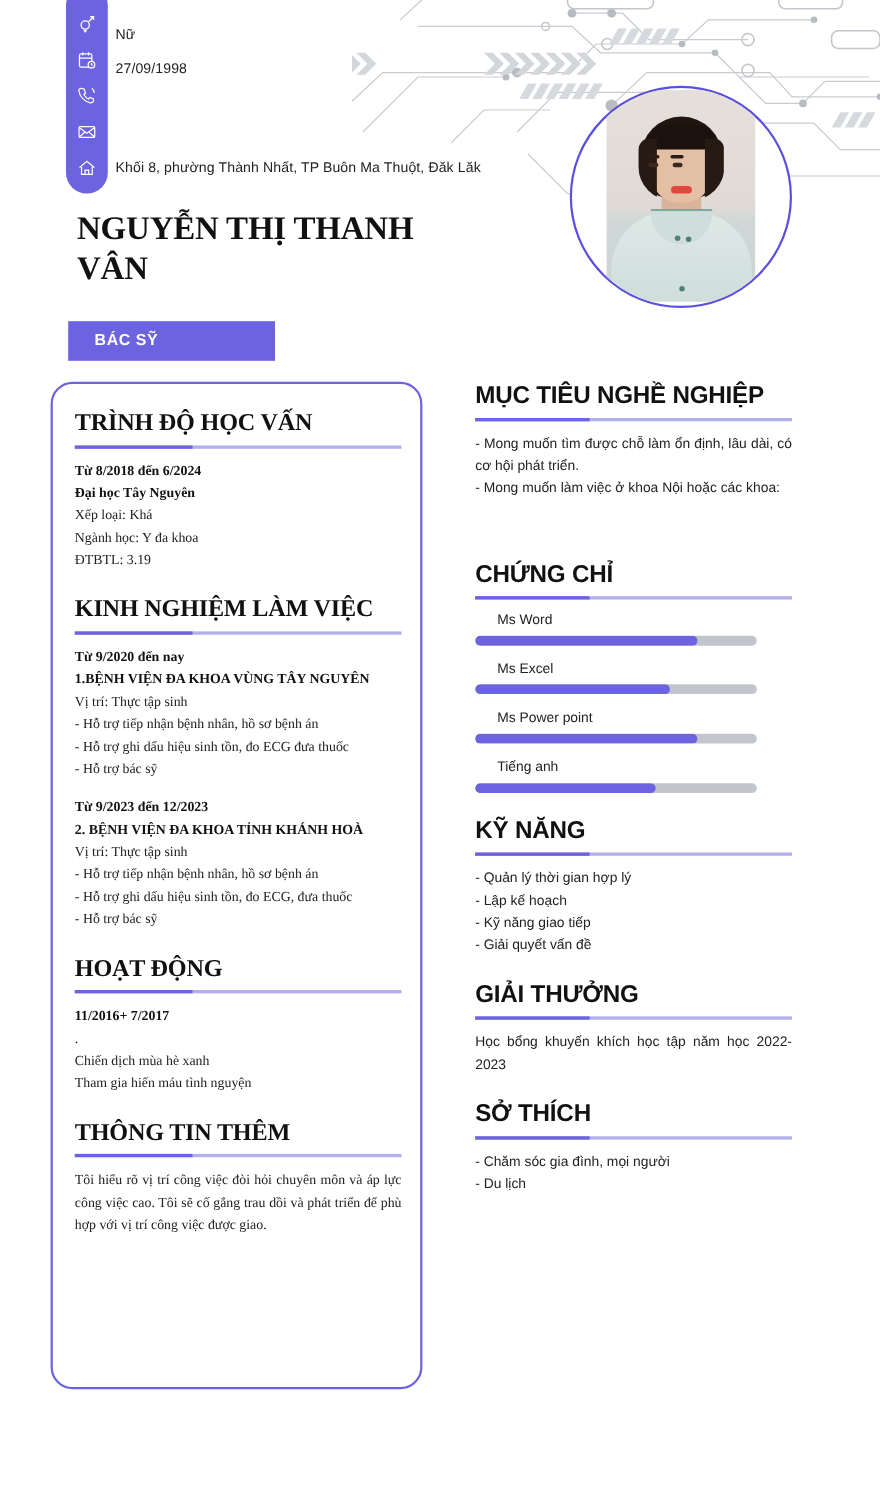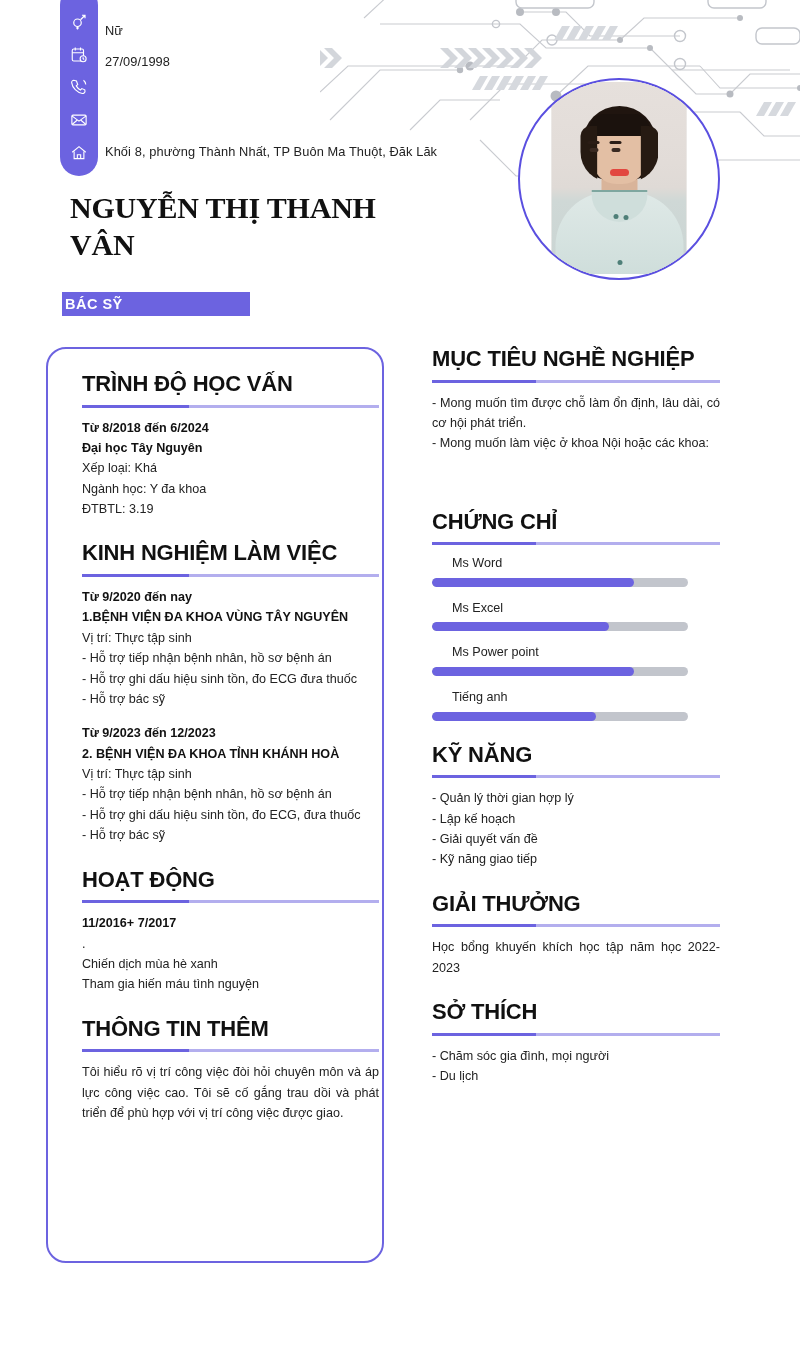--- a/index.html
+++ b/index.html
@@ -80,29 +80,29 @@
     line-height: 1.22;
     letter-spacing: -0.2px;
     color: #111;
     font-family: Liberation Serif, serif;
   }
   #job-title {
     position: absolute;
     left: 62px;
     top: 292px;
     width: 188px;
-    height: 24px;
+    height: 36px;
     background: #6C63E0;
     color: #ffffff;
     font-size: 14.5px;
     font-weight: bold;
     letter-spacing: 0.5px;
     display: flex;
     align-items: center;
-    padding-left: 3px;
+    padding-left: 24px;
     box-sizing: border-box;
     text-align: center;
   }
 
   
   #photo-wrap {
     position: absolute;
     left: 518px;
     top: 78px;
     width: 198px;
@@ -216,23 +216,24 @@
     left: 46px;
     top: 347px;
     width: 338px;
     height: 916px;
     border: 2.3px solid #6C63E0;
     border-radius: 20px;
     box-sizing: border-box;
   }
   #left-col {
     position: absolute;
-    left: 82px;
+    left: 68px;
     top: 370px;
     width: 297px;
+    font-family: Liberation Serif, serif;
   }
   #right-col {
     position: absolute;
     left: 432px;
     top: 345px;
     width: 288px;
   }
 
   
   .sec-title {
@@ -531,22 +532,22 @@
       <div class="bar-track">
         <div class="bar-fill" style="width: 64%;"></div>
       </div>
     </div>
 
     <div class="sec-block">
       <h2 class="sec-title">KỸ NĂNG</h2>
       <div class="sec-rule"></div>
       <div class="line">- Quản lý thời gian hợp lý</div>
       <div class="line">- Lập kế hoạch</div>
+      <div class="line">- Kỹ năng giao tiếp</div>
       <div class="line">- Giải quyết vấn đề</div>
-      <div class="line">- Kỹ năng giao tiếp</div>
     </div>
 
     <div class="sec-block">
       <h2 class="sec-title">GIẢI THƯỞNG</h2>
       <div class="sec-rule"></div>
       <div class="line just">Học bổng khuyến khích học tập năm học 2022-2023</div>
     </div>
 
     <div class="sec-block">
       <h2 class="sec-title">SỞ THÍCH</h2>

